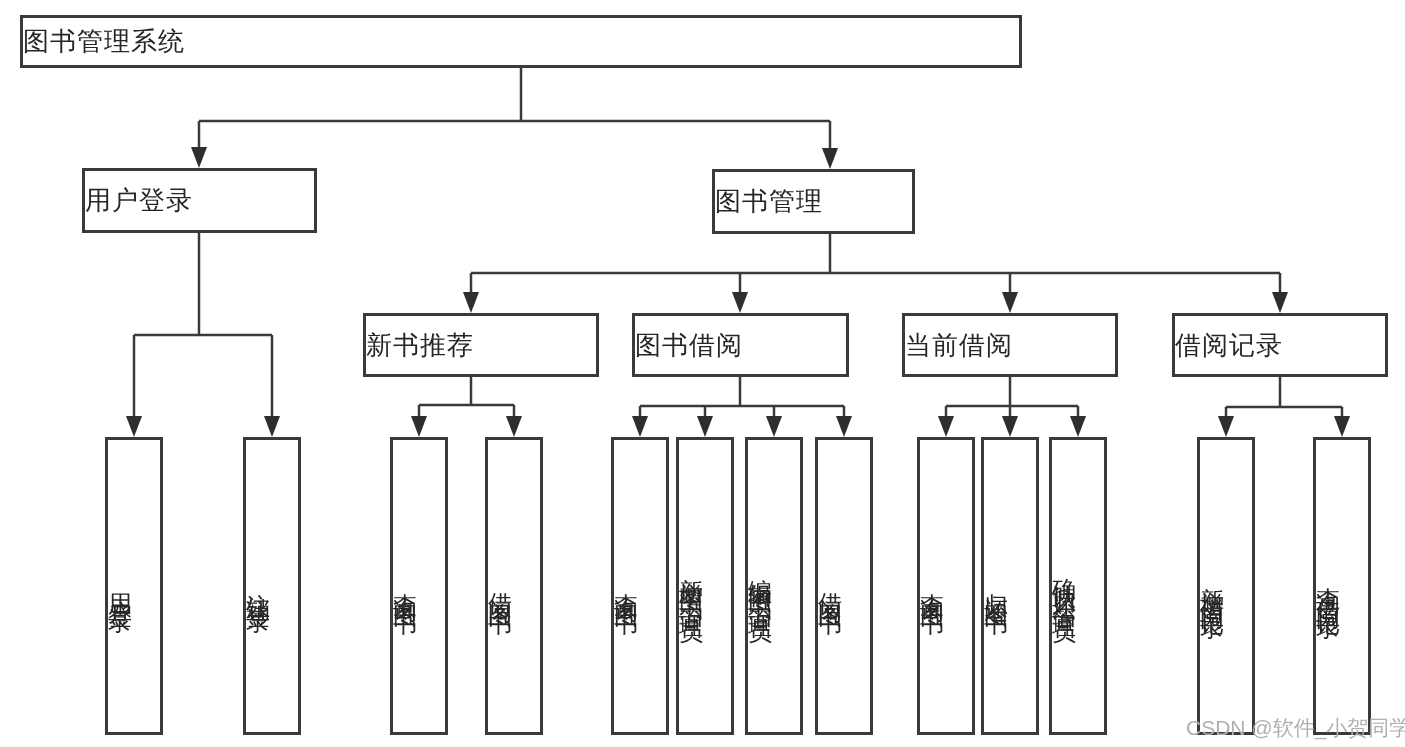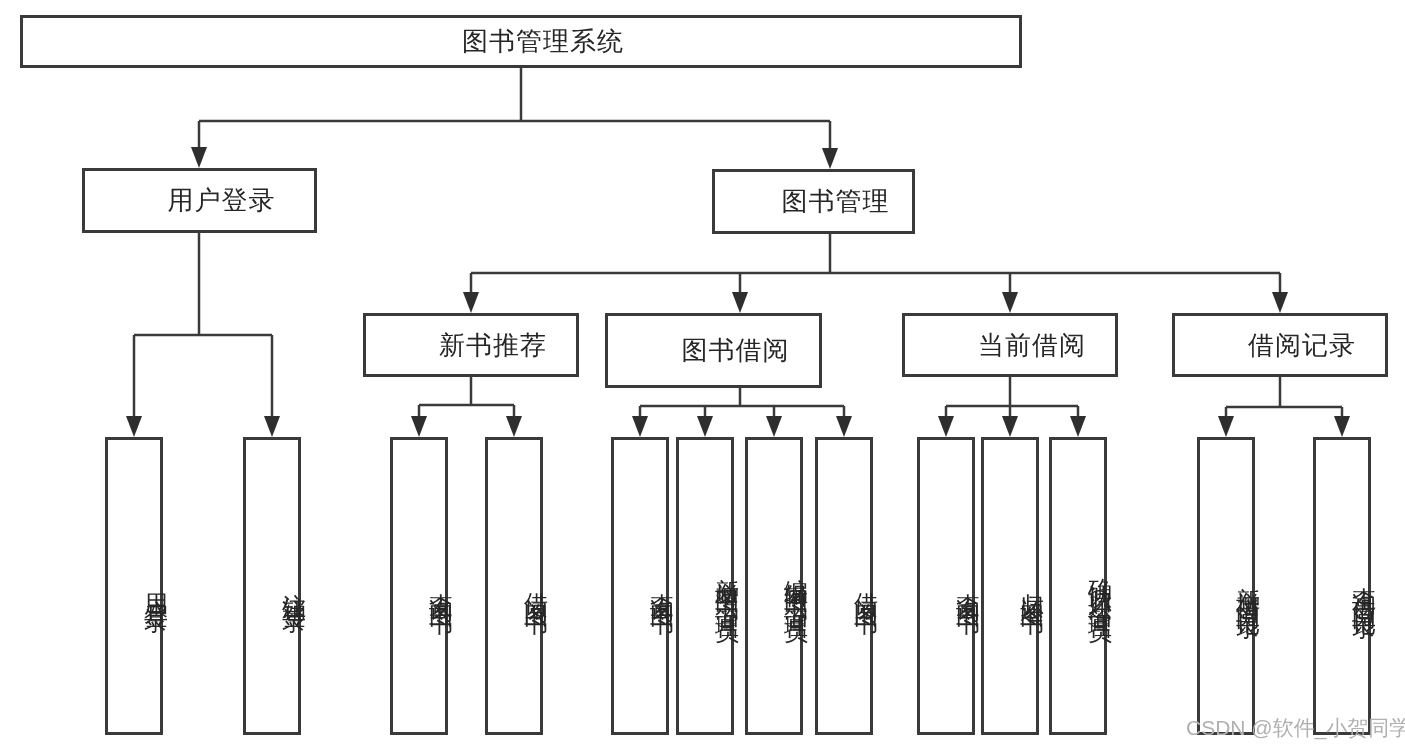--- a/index.html
+++ b/index.html
@@ -20,23 +20,21 @@
     left: 0;
     top: 0;
   }
   .node {
     position: absolute;
     box-sizing: border-box;
     border: 3px solid #3a3a3a;
     background: #ffffff;
     display: flex;
     align-items: center;
-    justify-content: center;
     color: #262626;
-    padding-left: 44px;
   }
   .hnode {
     font-size: 26px;
     letter-spacing: 1px;
     white-space: nowrap;
   }
   .vnode {
     font-size: 24px;
   }
   .vnode > span {
@@ -130,24 +128,24 @@
     <span>图书管理系统</span>
   </div>
 
   <div class="node hnode" style="left:82px; top:168px; width:235px; height:65px;">
     <span>用户登录</span>
   </div>
   <div class="node hnode" style="left:712px; top:169px; width:203px; height:65px;">
     <span>图书管理</span>
   </div>
 
-  <div class="node hnode" style="left:363px; top:313px; width:216px; height:64px;">
+  <div class="node hnode" style="left:363px; top:313px; width:236px; height:64px;">
     <span>新书推荐</span>
   </div>
-  <div class="node hnode" style="left:605px; top:313px; width:217px; height:75px;">
+  <div class="node hnode" style="left:632px; top:313px; width:217px; height:64px;">
     <span>图书借阅</span>
   </div>
   <div class="node hnode" style="left:1172px; top:313px; width:216px; height:64px;">
     <span>借阅记录</span>
   </div>
   <div class="node hnode" style="left:902px; top:313px; width:216px; height:64px;">
     <span>当前借阅</span>
   </div>
 
   <div class="node vnode" style="left:105px; top:437px; width:58px; height:298px;">

